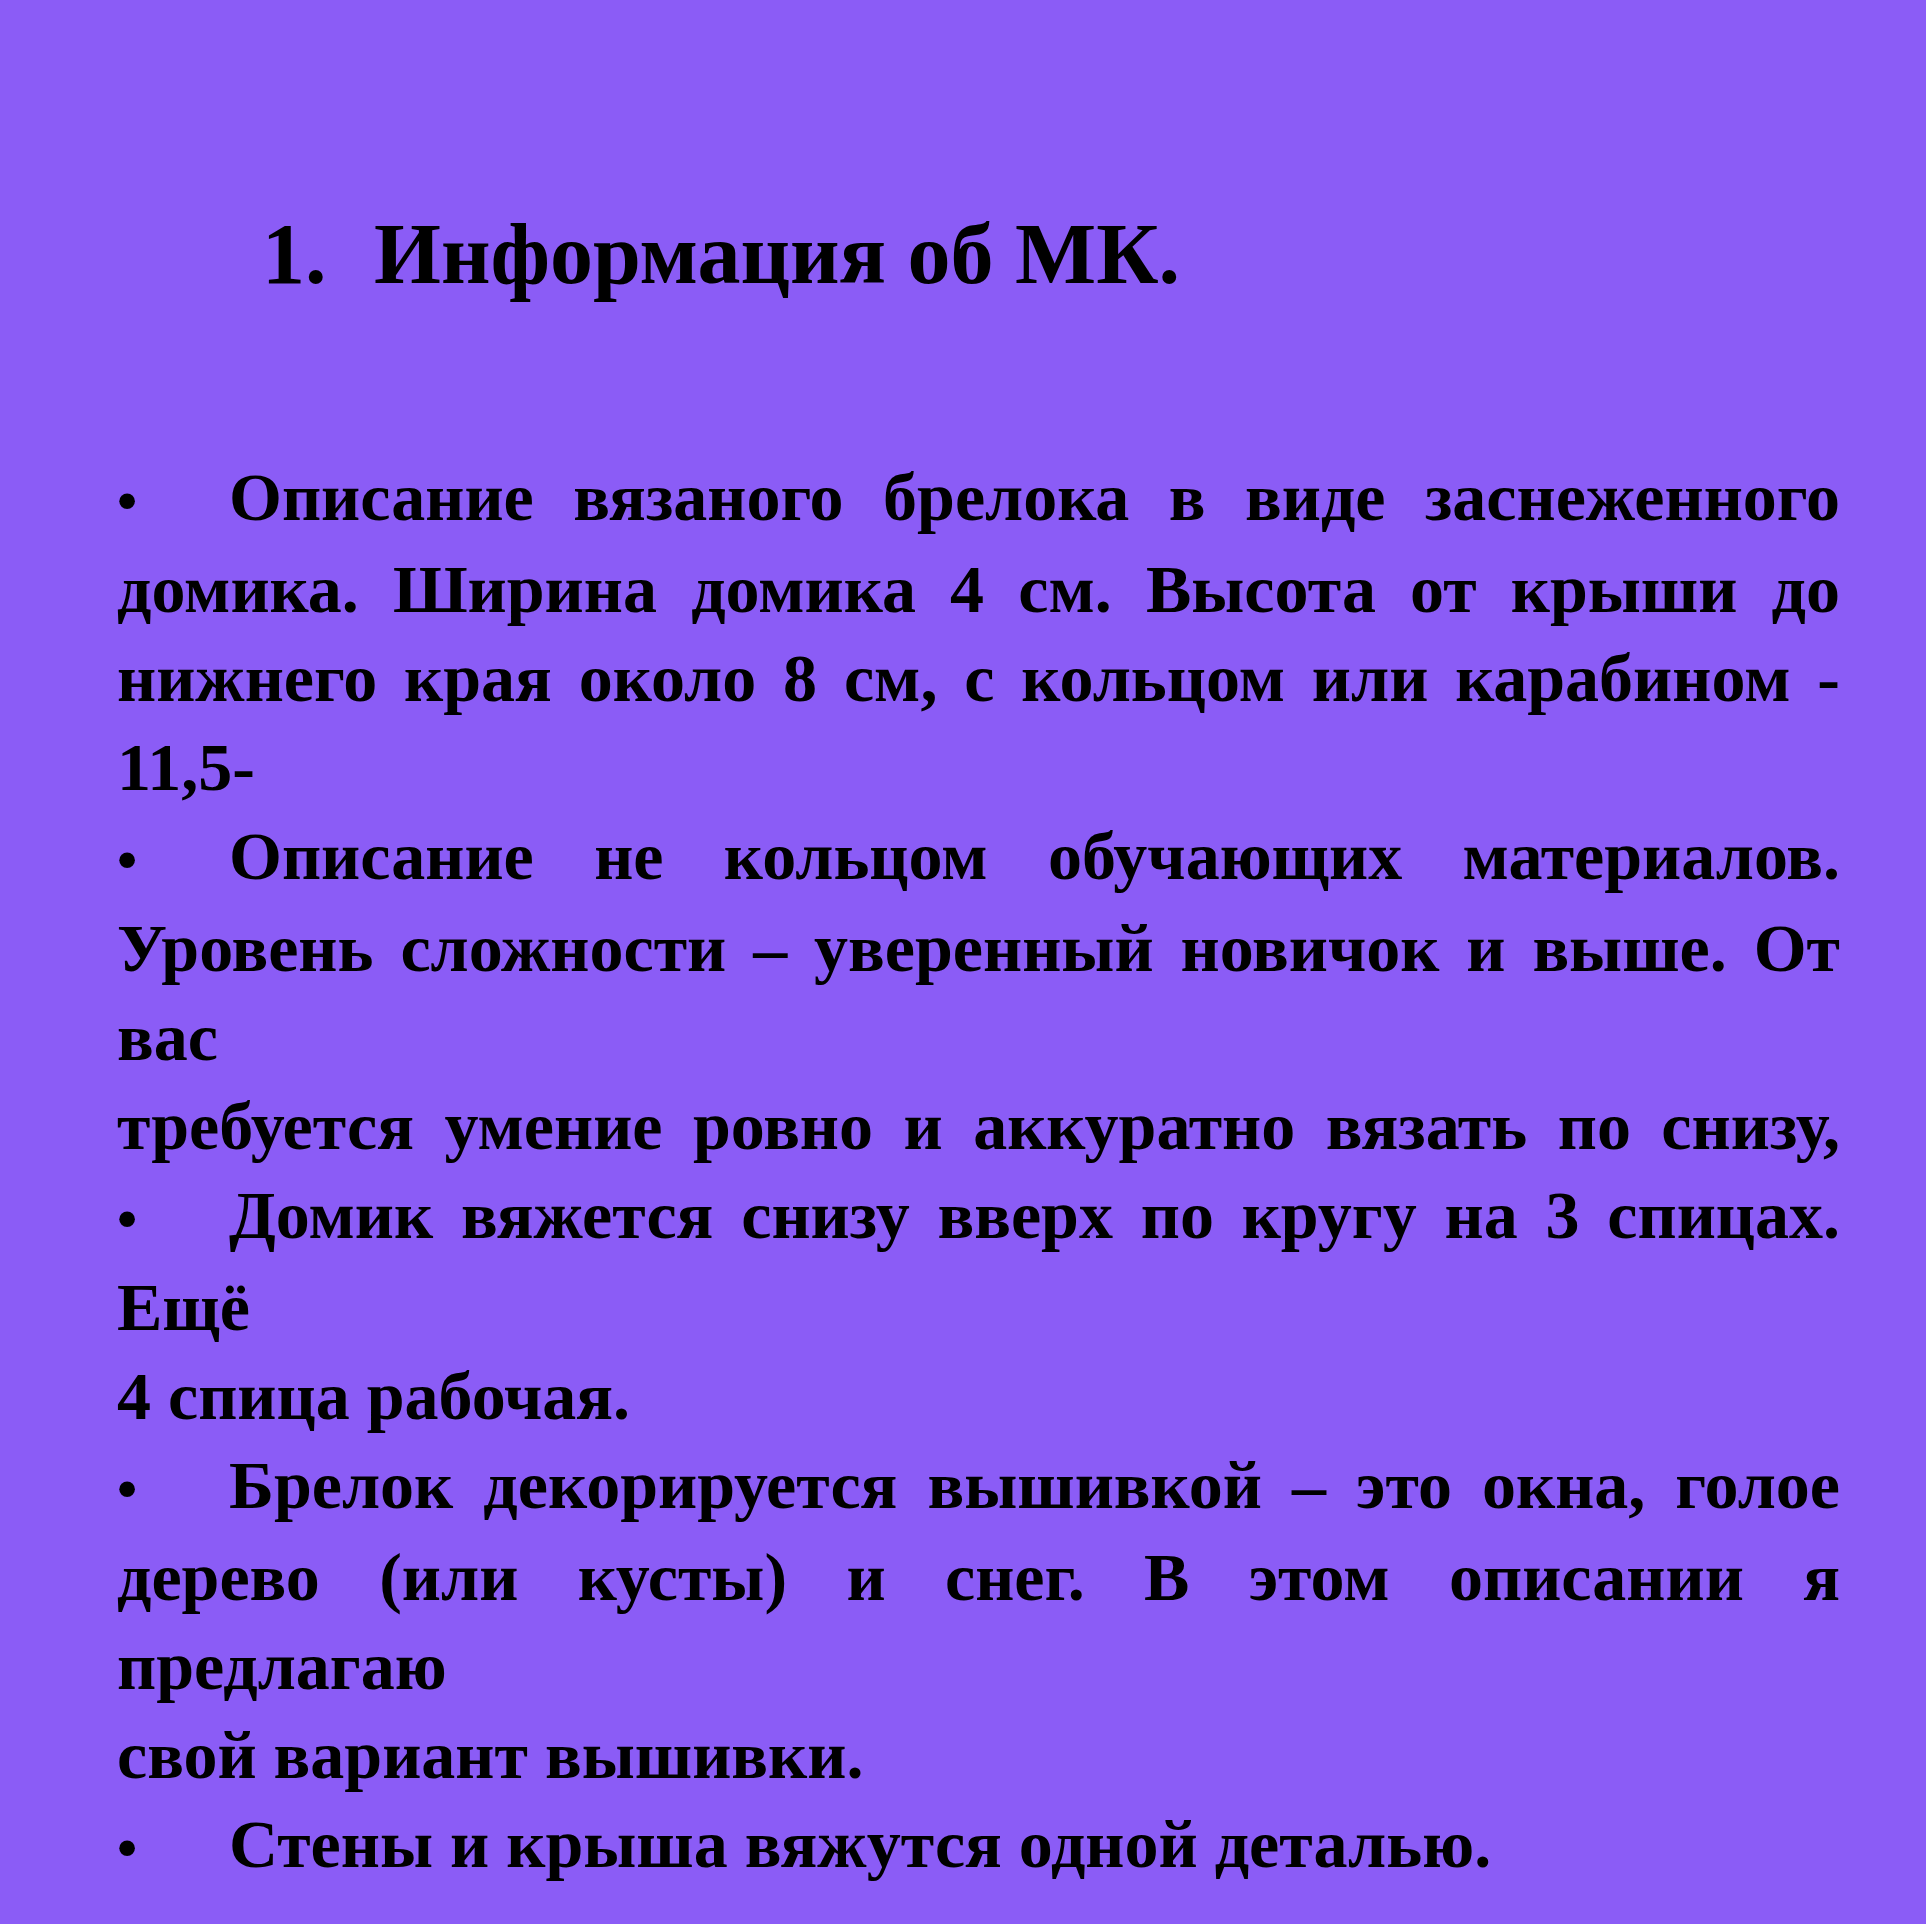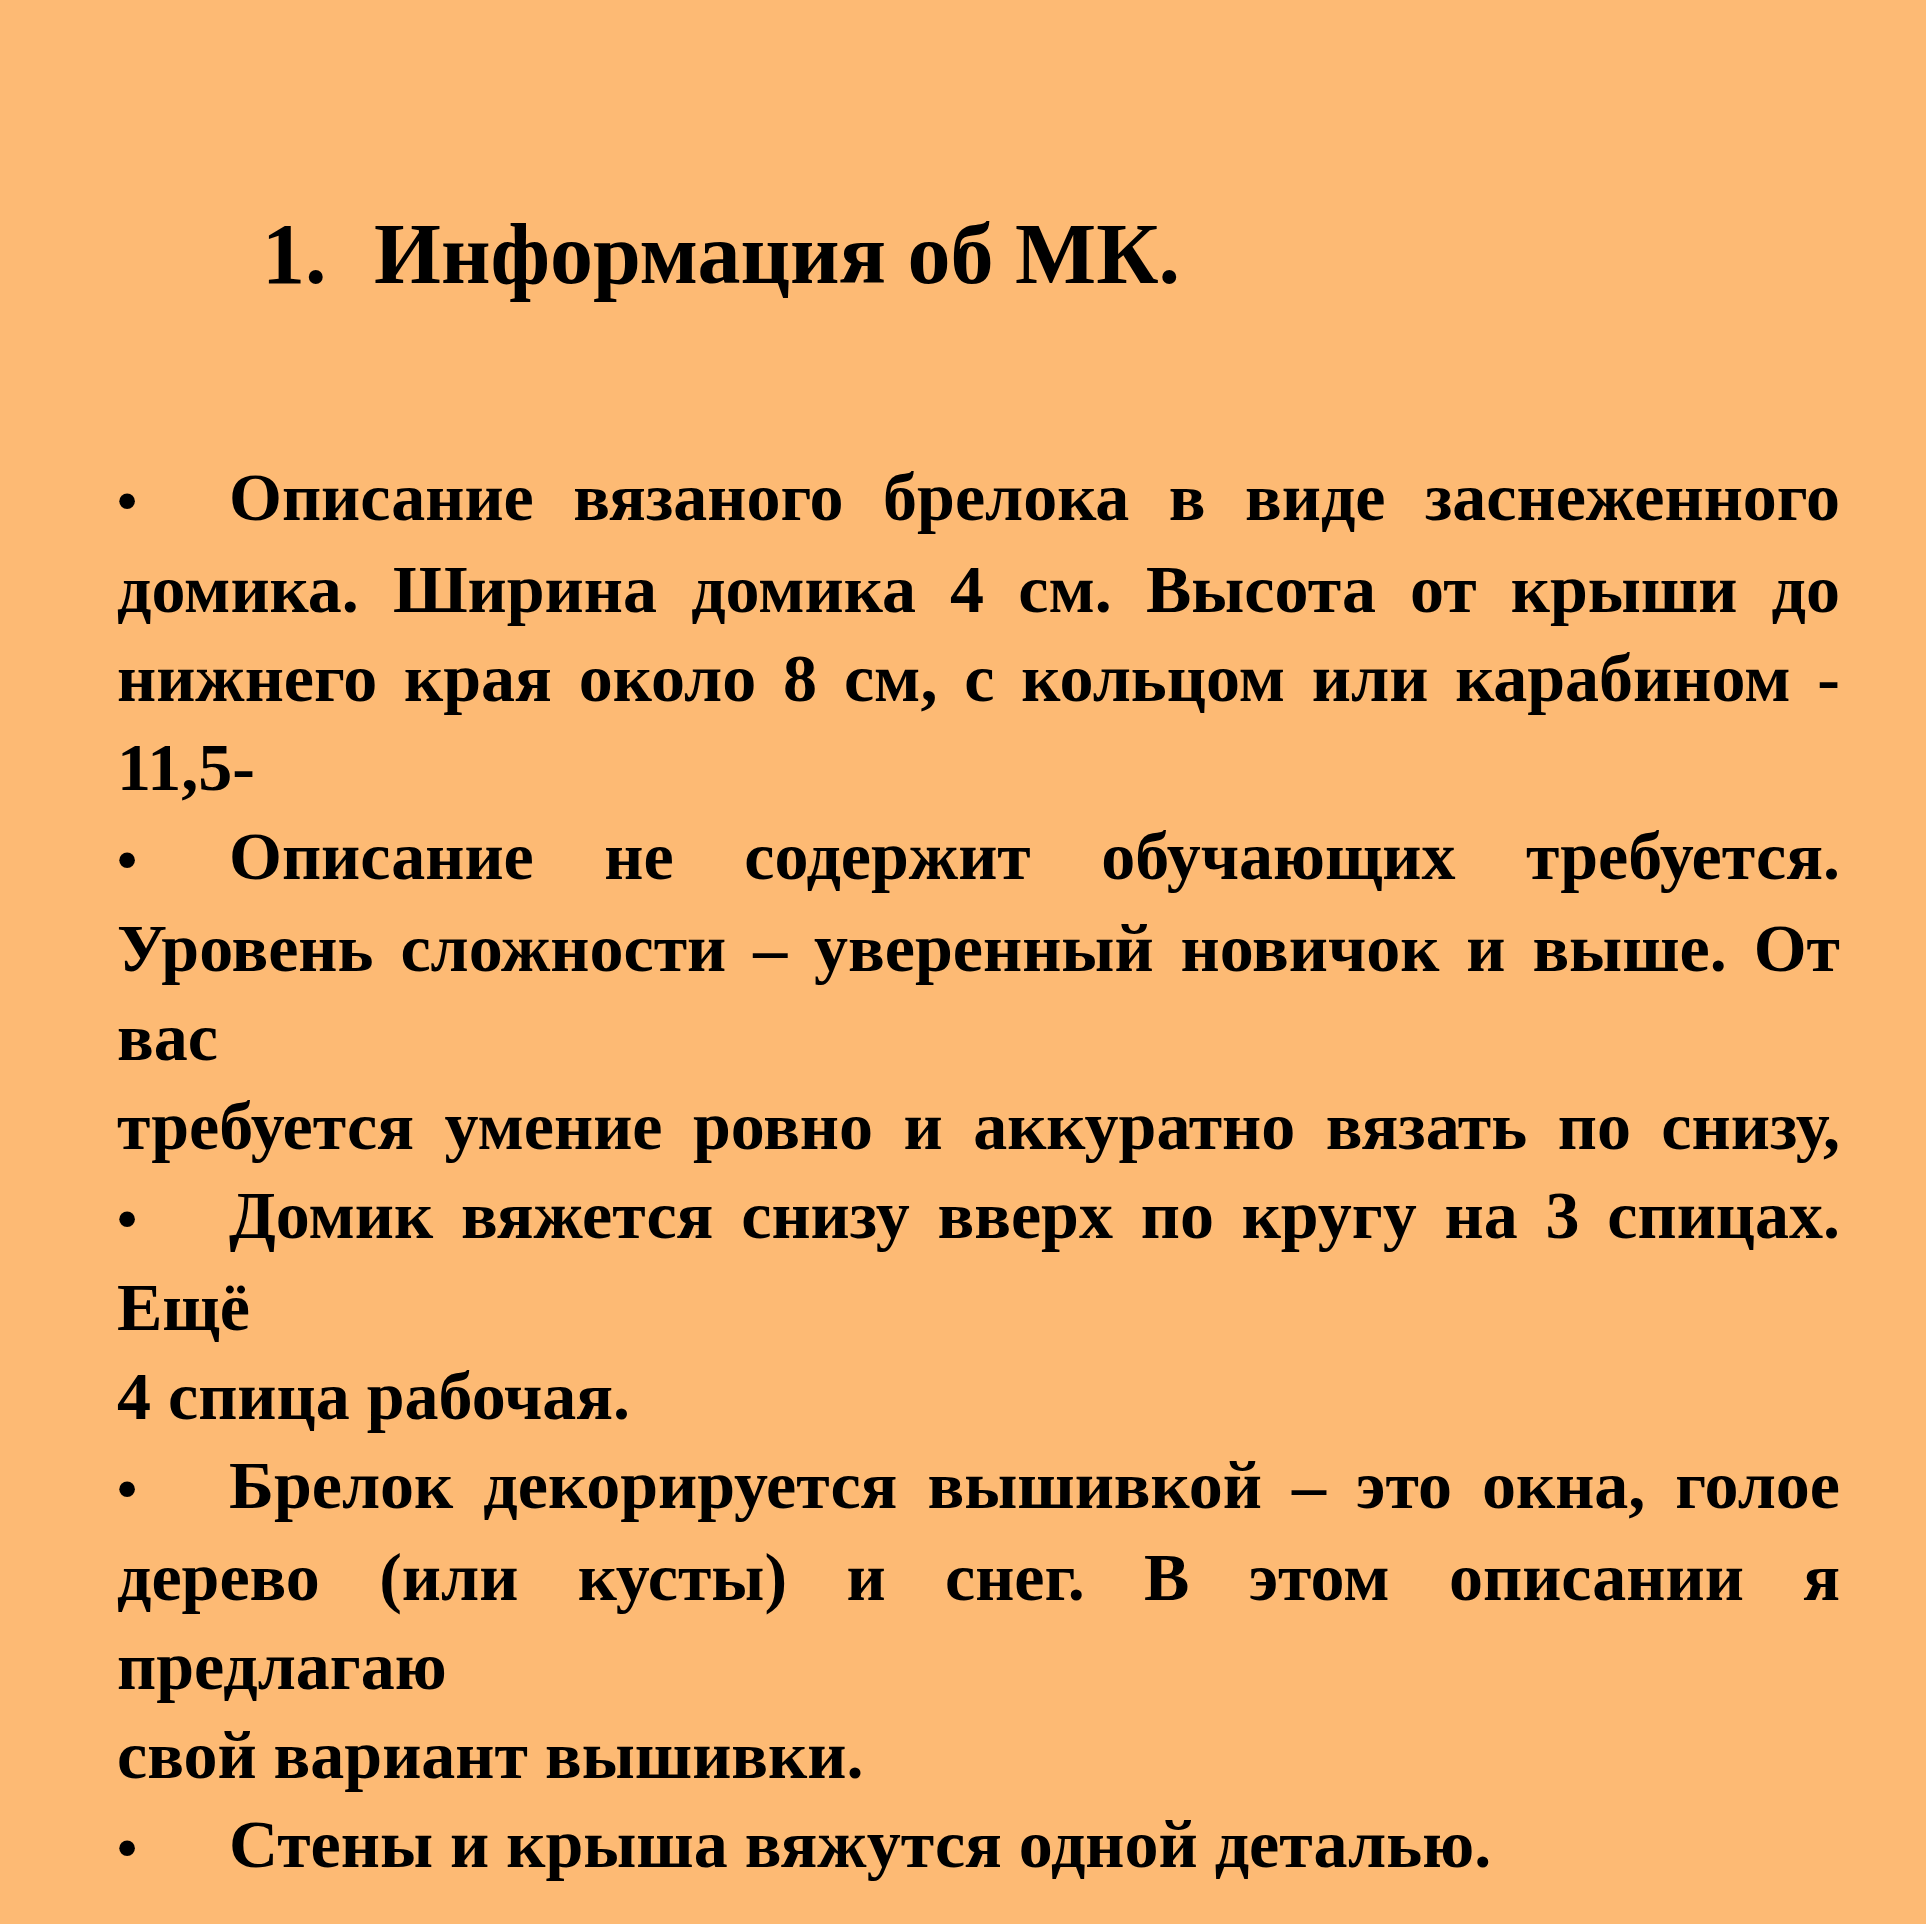--- a/index.html
+++ b/index.html
@@ -12,21 +12,21 @@
     height: 1924px;
     font-family: "Liberation Serif", "DejaVu Serif", serif;
     color: #000000;
     overflow: hidden;
   }
   .page {
     box-sizing: border-box;
     width: 1926px;
     height: 1924px;
     padding: 203px 86px 0 117px;
-    background: #fdba74;
+    background: #8b5cf6;
   }
   .heading {
     margin-left: 145px;
     margin-bottom: 147px;
     font-size: 86px;
     line-height: 103px;
     font-weight: bold;
     white-space: nowrap;
   }
   .heading .num {
@@ -66,21 +66,21 @@
 
   <div class="body-text">
 
     <div class="paragraph">
       <div class="line"><span class="bullet">•</span><span class="line-text">Описание вязаного брелока в виде заснеженного</span></div>
       <div class="line"><span class="line-text">домика. Ширина домика 4 см. Высота от крыши до</span></div>
       <div class="line"><span class="line-text">нижнего края около 8 см, с кольцом или карабином - 11,5-</span></div>
     </div>
 
     <div class="paragraph">
-      <div class="line"><span class="bullet">•</span><span class="line-text">Описание не содержит обучающих требуется.</span></div>
+      <div class="line"><span class="bullet">•</span><span class="line-text">Описание не кольцом обучающих материалов.</span></div>
       <div class="line"><span class="line-text">Уровень сложности – уверенный новичок и выше. От вас</span></div>
       <div class="line"><span class="line-text">требуется умение ровно и аккуратно вязать по снизу,</span></div>
     </div>
 
     <div class="paragraph">
       <div class="line"><span class="bullet">•</span><span class="line-text">Домик вяжется снизу вверх по кругу на 3 спицах. Ещё</span></div>
       <div class="line last"><span class="line-text">4 спица рабочая.</span></div>
     </div>
 
     <div class="paragraph">

